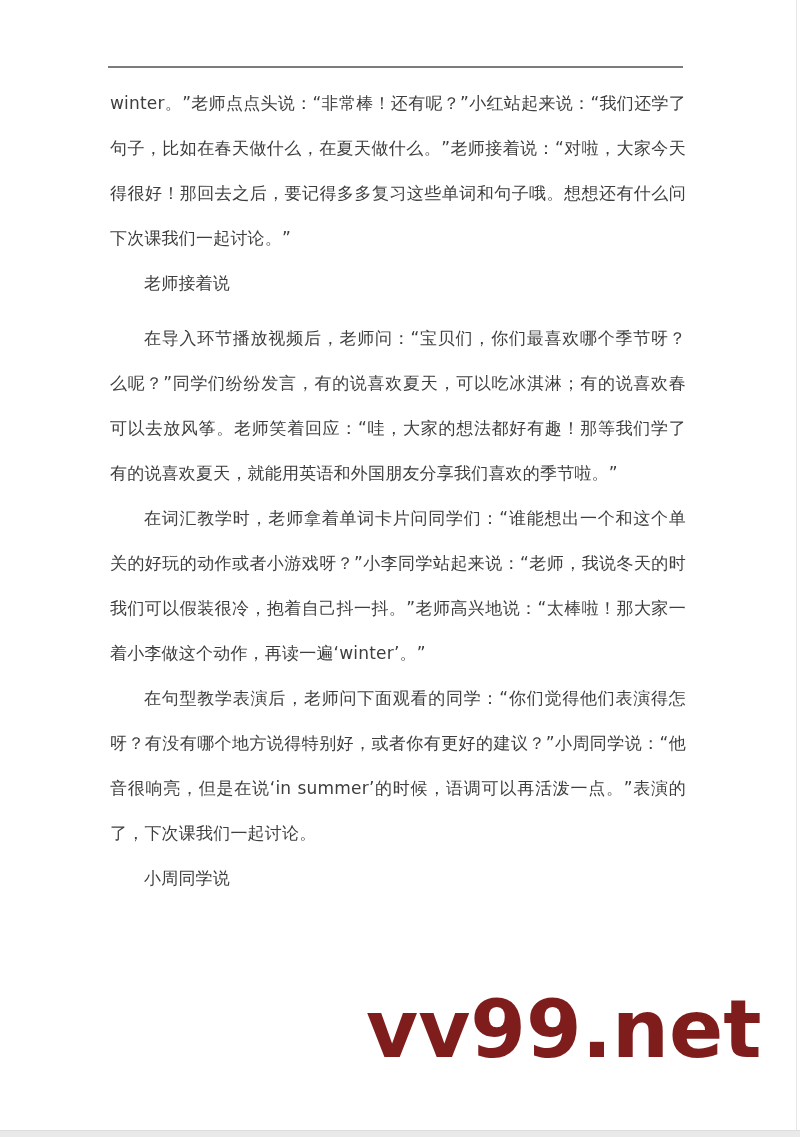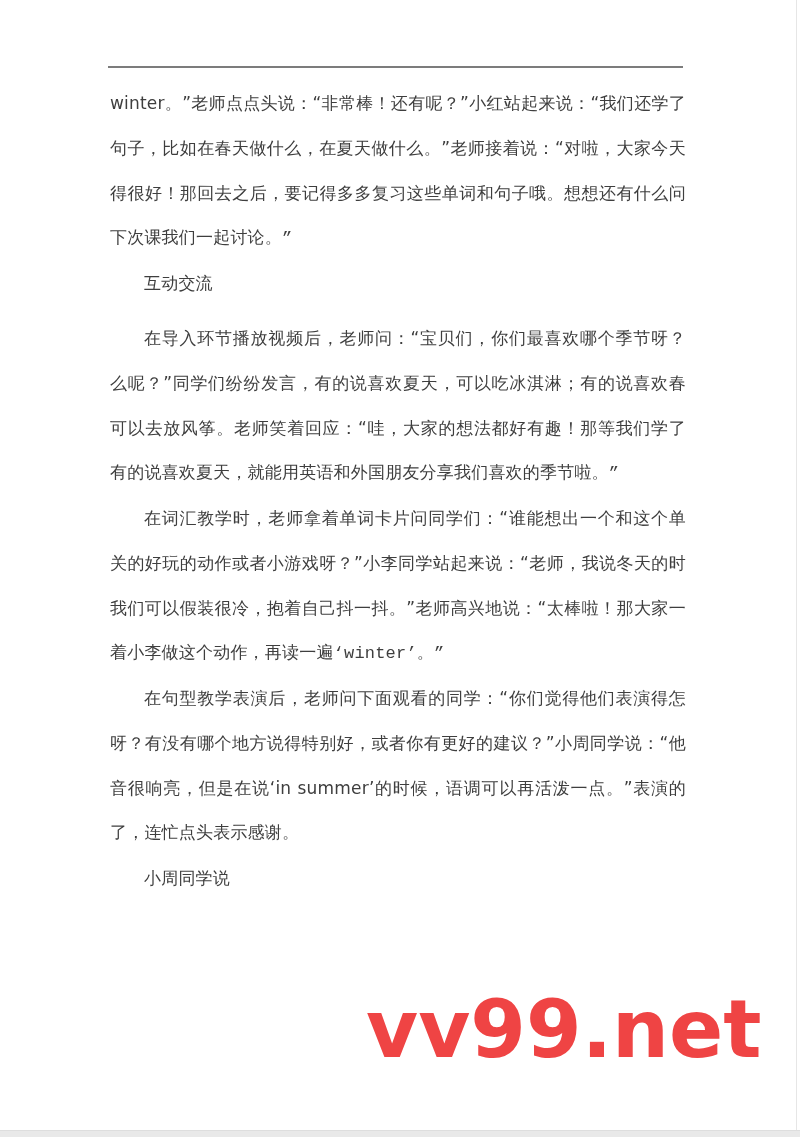--- a/index.html
+++ b/index.html
@@ -37,34 +37,34 @@
   }
   .para { margin: 0; }
   .gap-top { margin-top: 10px; }
   .line {
     text-align: justify;
     text-align-last: justify;
     white-space: normal;
     overflow: hidden;
     height: 45px;
   }
-  .line.last { text-align-last: left; font-family: Liberation Mono, monospace; }
+  .line.last { text-align-last: left; }
   .line.first { text-indent: 2em; }
   .line.num-indent { text-indent: 1.06em; }
   .heading .line { text-align-last: left; text-indent: 2em; }
   .watermark {
     position: absolute;
     left: 366px;
     top: 990px;
     width: 420px;
     height: 80px;
     font-size: 80px;
     line-height: 80px;
     font-weight: bold;
-    color: #ef4444;
+    color: #7f1d1d;
     letter-spacing: 0px;
     user-select: none;
     white-space: nowrap;
   }
   .page-edge-line {
     position: absolute;
     left: 796px;
     top: 0;
     width: 1px;
     height: 1130px;
@@ -91,42 +91,42 @@
   <div class="content">
 
     <div class="para">
       <div class="line">winter。”老师点点头说：“非常棒！还有呢？”小红站起来说：“我们还学了一些</div>
       <div class="line">句子，比如在春天做什么，在夏天做什么。”老师接着说：“对啦，大家今天都学</div>
       <div class="line">得很好！那回去之后，要记得多多复习这些单词和句子哦。想想还有什么问题，</div>
       <div class="line last">下次课我们一起讨论。”</div>
     </div>
 
     <div class="para heading">
-      <div class="line">互动交流</div>
+      <div class="line">老师接着说</div>
     </div>
 
     <div class="para gap-top">
       <div class="line first">在导入环节播放视频后，老师问：“宝贝们，你们最喜欢哪个季节呀？为什</div>
       <div class="line">么呢？”同学们纷纷发言，有的说喜欢夏天，可以吃冰淇淋；有的说喜欢春天，</div>
       <div class="line">可以去放风筝。老师笑着回应：“哇，大家的想法都好有趣！那等我们学了更多</div>
       <div class="line last">有的说喜欢夏天，就能用英语和外国朋友分享我们喜欢的季节啦。”</div>
     </div>
 
     <div class="para">
       <div class="line first">在词汇教学时，老师拿着单词卡片问同学们：“谁能想出一个和这个单词有</div>
       <div class="line">关的好玩的动作或者小游戏呀？”小李同学站起来说：“老师，我说冬天的时候，</div>
       <div class="line">我们可以假装很冷，抱着自己抖一抖。”老师高兴地说：“太棒啦！那大家一起跟</div>
       <div class="line last">着小李做这个动作，再读一遍‘winter’。”</div>
     </div>
 
     <div class="para">
       <div class="line first">在句型教学表演后，老师问下面观看的同学：“你们觉得他们表演得怎么样</div>
       <div class="line">呀？有没有哪个地方说得特别好，或者你有更好的建议？”小周同学说：“他们声</div>
       <div class="line">音很响亮，但是在说‘in summer’的时候，语调可以再活泼一点。”表演的同学听</div>
-      <div class="line last">了，连忙点头表示感谢。</div>
+      <div class="line last">了，下次课我们一起讨论。</div>
     </div>
 
     <div class="para heading">
       <div class="line">小周同学说</div>
     </div>
 
     <div class="para gap-top">
     </div>
 
   </div>

